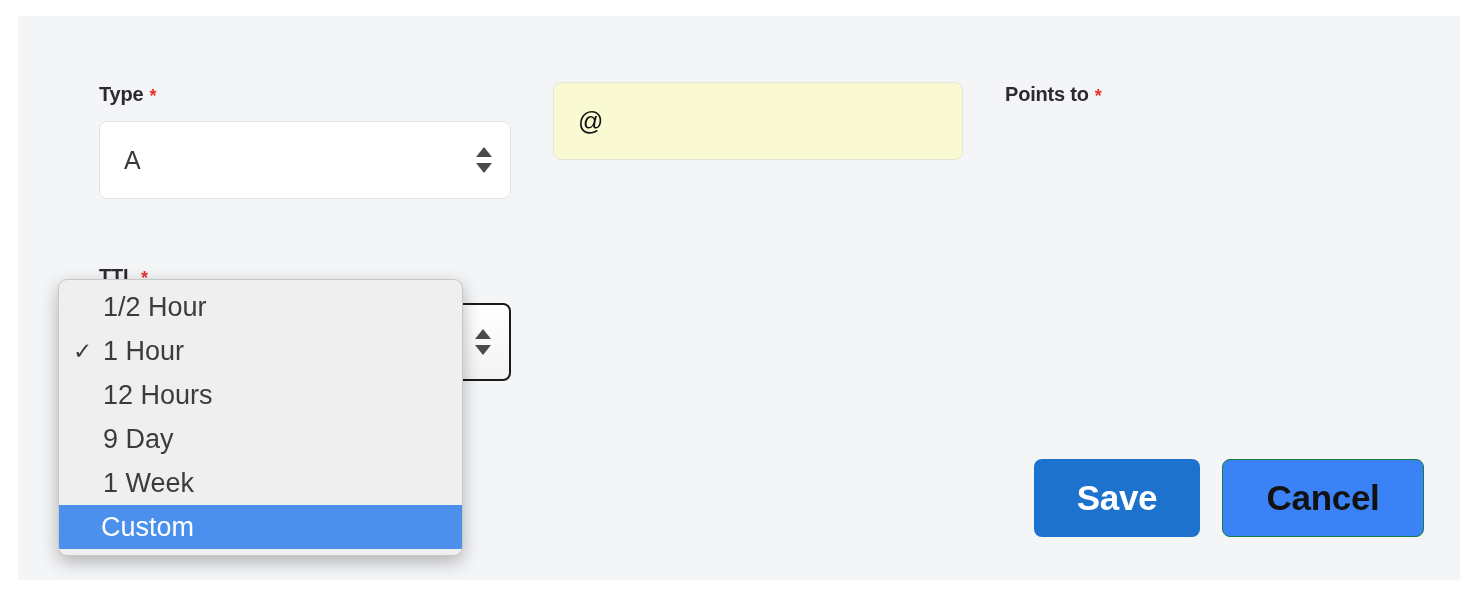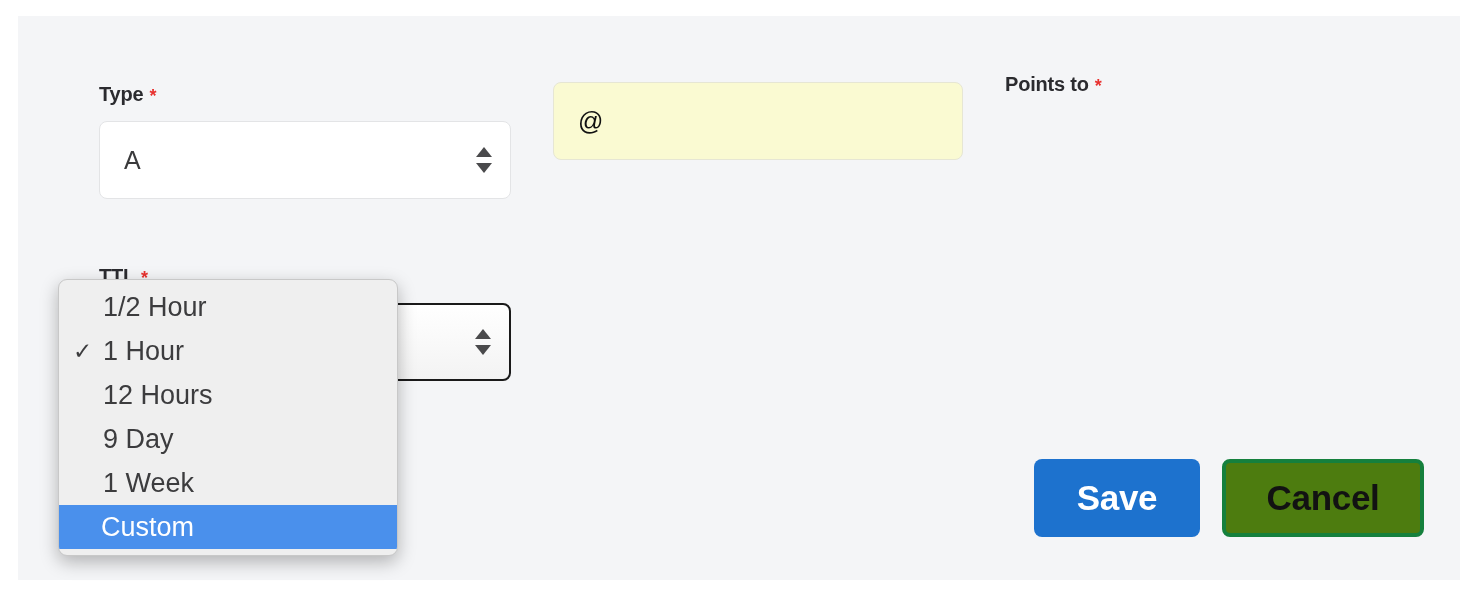--- a/index.html
+++ b/index.html
@@ -25,21 +25,21 @@
     background: #f4f5f7;
   }
 
   
   .field {
     position: absolute;
     margin-left: 17px;
   }
   .field-type     { left: 64px;  top: 66px;  width: 412px; }
   .field-host     { left: 518px; top: 66px;  width: 410px; }
-  .field-points   { left: 970px; top: 56px;  width: 412px; }
+  .field-points   { left: 970px; top: 66px;  width: 412px; }
   .field-ttl      { left: 64px;  top: 248px; width: 412px; }
 
   .label {
     font-size: 20px;
     font-weight: bold;
     color: #2b2b2f;
     letter-spacing: -0.2px;
     line-height: 24px;
     margin-bottom: 14px;
     white-space: nowrap;
@@ -104,21 +104,21 @@
     border-left: 8px solid transparent;
     border-right: 8px solid transparent;
     border-top: 10px solid #4a4a4c;
   }
 
   
   .dropdown {
     position: absolute;
     left: 58px;
     top: 279px;
-    width: 340px;
+    width: 405px;
     background: #efefef;
     border: 1px solid #c8c8c8;
     border-radius: 9px;
     box-shadow: 0 6px 18px rgba(0,0,0,0.28);
     padding: 5px 0 6px 0;
     box-sizing: border-box;
     z-index: 50;
     overflow: hidden;
   }
   .dd-item {
@@ -168,23 +168,23 @@
     font-family: "Liberation Sans", sans-serif;
   }
   .btn-primary {
     width: 166px;
     background: #1d72ce;
     color: #ffffff;
     border: none;
   }
   .btn-secondary {
     width: 202px;
-    background: #4d7c0f;
+    background: #3b82f6;
     color: #121212;
-    border: 4px solid #15803d;
+    border: 1px solid #15803d;
   }
 </style>
 </head>
 <body>
 
 <div class="panel">
 
   <div class="field field-type">
     <div class="label">
       <span>Type</span><span class="req">*</span>

